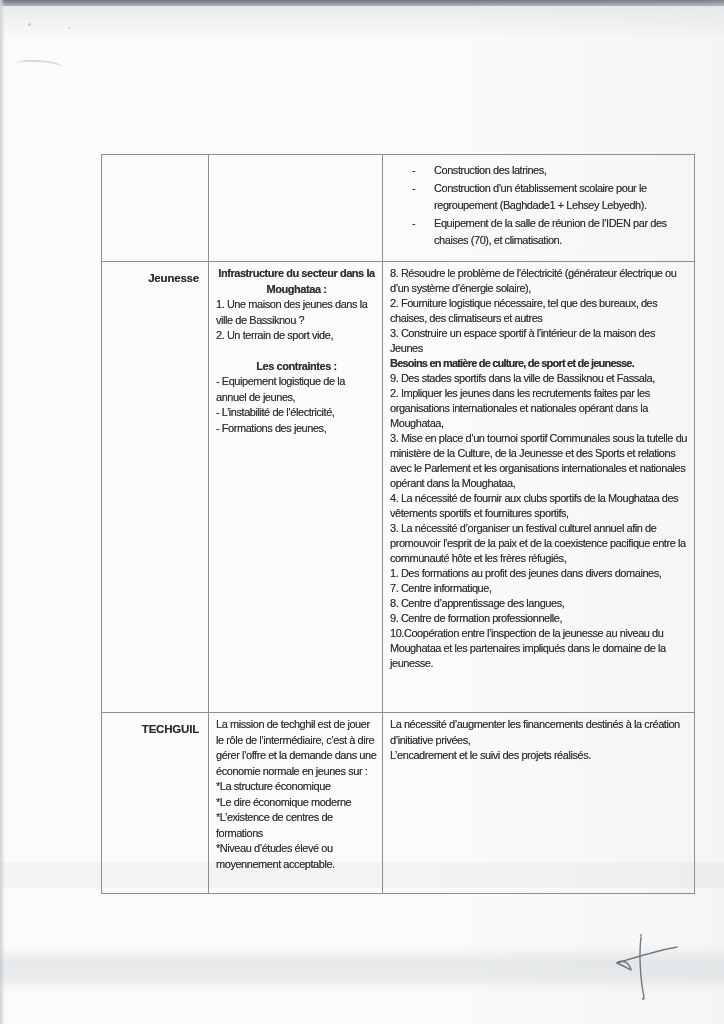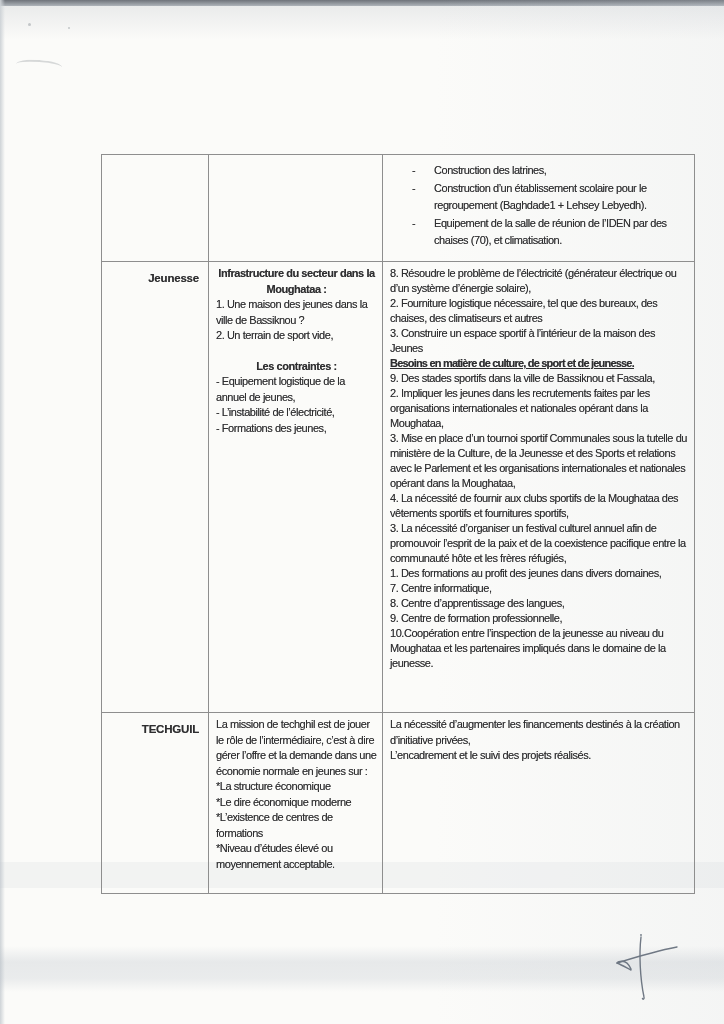--- a/index.html
+++ b/index.html
@@ -40,21 +40,21 @@
     padding:4px 5px 4px 7px;
     font-size:11px; line-height:15.5px; letter-spacing:-0.45px;
     text-shadow:0 0 0.5px rgba(45,45,48,0.55);
   }
   td.c1 { text-align:right; padding:9px 9px 3px 4px; font-weight:bold; font-size:11.5px; letter-spacing:-0.2px; }
   tr.r1 td { height:94px; }
   tr.r2 td { height:438px; }
   tr.r3 td { height:168px; }
   tr.r2 td.c3 { line-height:15px; }
   .b { font-weight:bold;text-align:center; }
-  .besoins-head { font-weight:bold; letter-spacing:-0.8px;text-decoration:underline; }
+  .besoins-head { font-weight:bold; letter-spacing:-0.8px; }
   .gap { height:15px; }
   .dash-item { position:relative; padding-left:44px; line-height:17px; margin-bottom:1px; }
   .dash-item .dash { position:absolute; left:22px; top:0; }
   tr.r1 td.c3 { padding-top:7px; }
   .para { margin:0; }
 
   
   .pen-mark { position:absolute; left:598px; top:924px; width:96px; height:96px; }
 </style>
 </head>

